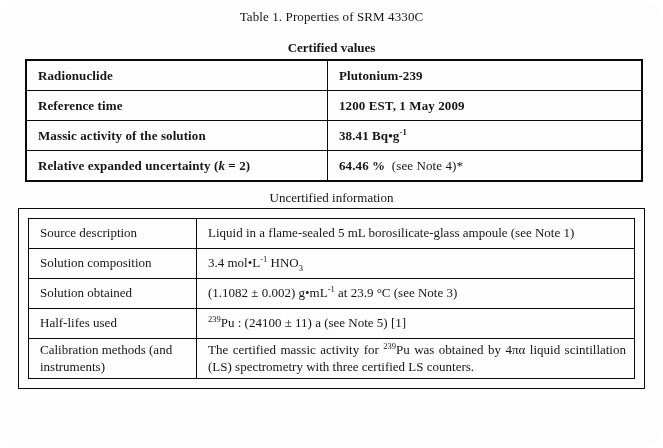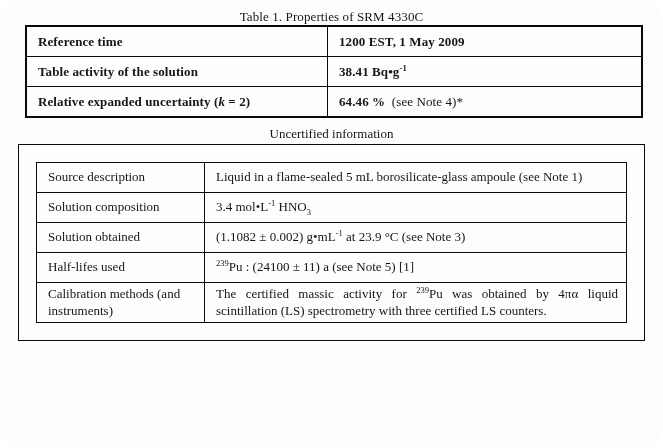--- a/index.html
+++ b/index.html
@@ -46,21 +46,21 @@
     padding: 0 4px 0 11px;
     letter-spacing: 0.1px;
   }
   .t1 td.col-label { width: 285px; }
 
   
   .t2wrap {
     margin-left: 18px;
     width: 627px;
     border: 1.2px solid #0a0a0a;
-    padding: 17px;
+    padding: 9px;
     box-sizing: border-box;
   }
   .t2 {
     width: 100%;
     border: 1.2px solid #0a0a0a;
   }
   .t2 td {
     border: 1.2px solid #0a0a0a;
     font-size: 13px;
     font-weight: normal;
@@ -72,29 +72,34 @@
   .t2 tr.r-single td { height: 23px; }
   .t2 td.justify { text-align: justify; }
 </style>
 </head>
 <body>
 
 <div class="page">
 
   <div class="doc-title">Table 1. Properties of SRM 4330C</div>
 
+  <div class="section-heading bold heading-certified">Certified values</div>
 
   <table class="t1">
     <tbody>
+      <tr>
+        <td class="col-label"><span>Radionuclide</span></td>
+        <td><span>Plutonium-239</span></td>
+      </tr>
       <tr>
         <td class="col-label"><span>Reference time</span></td>
         <td><span>1200 EST, 1 May 2009</span></td>
       </tr>
       <tr>
-        <td class="col-label"><span>Table activity of the solution</span></td>
+        <td class="col-label"><span>Massic activity of the solution</span></td>
         <td><span>38.41 Bq•g</span><sup>-1</sup></td>
       </tr>
       <tr>
         <td class="col-label"><span>Relative expanded uncertainty (</span><span style="font-style: italic;">k</span><span> = 2)</span></td>
         <td><span>64.46 %</span><span style="font-weight: normal;"> (see Note 4)*</span></td>
       </tr>
     </tbody>
   </table>
 
   <div class="section-heading heading-uncertified">Uncertified information</div>

